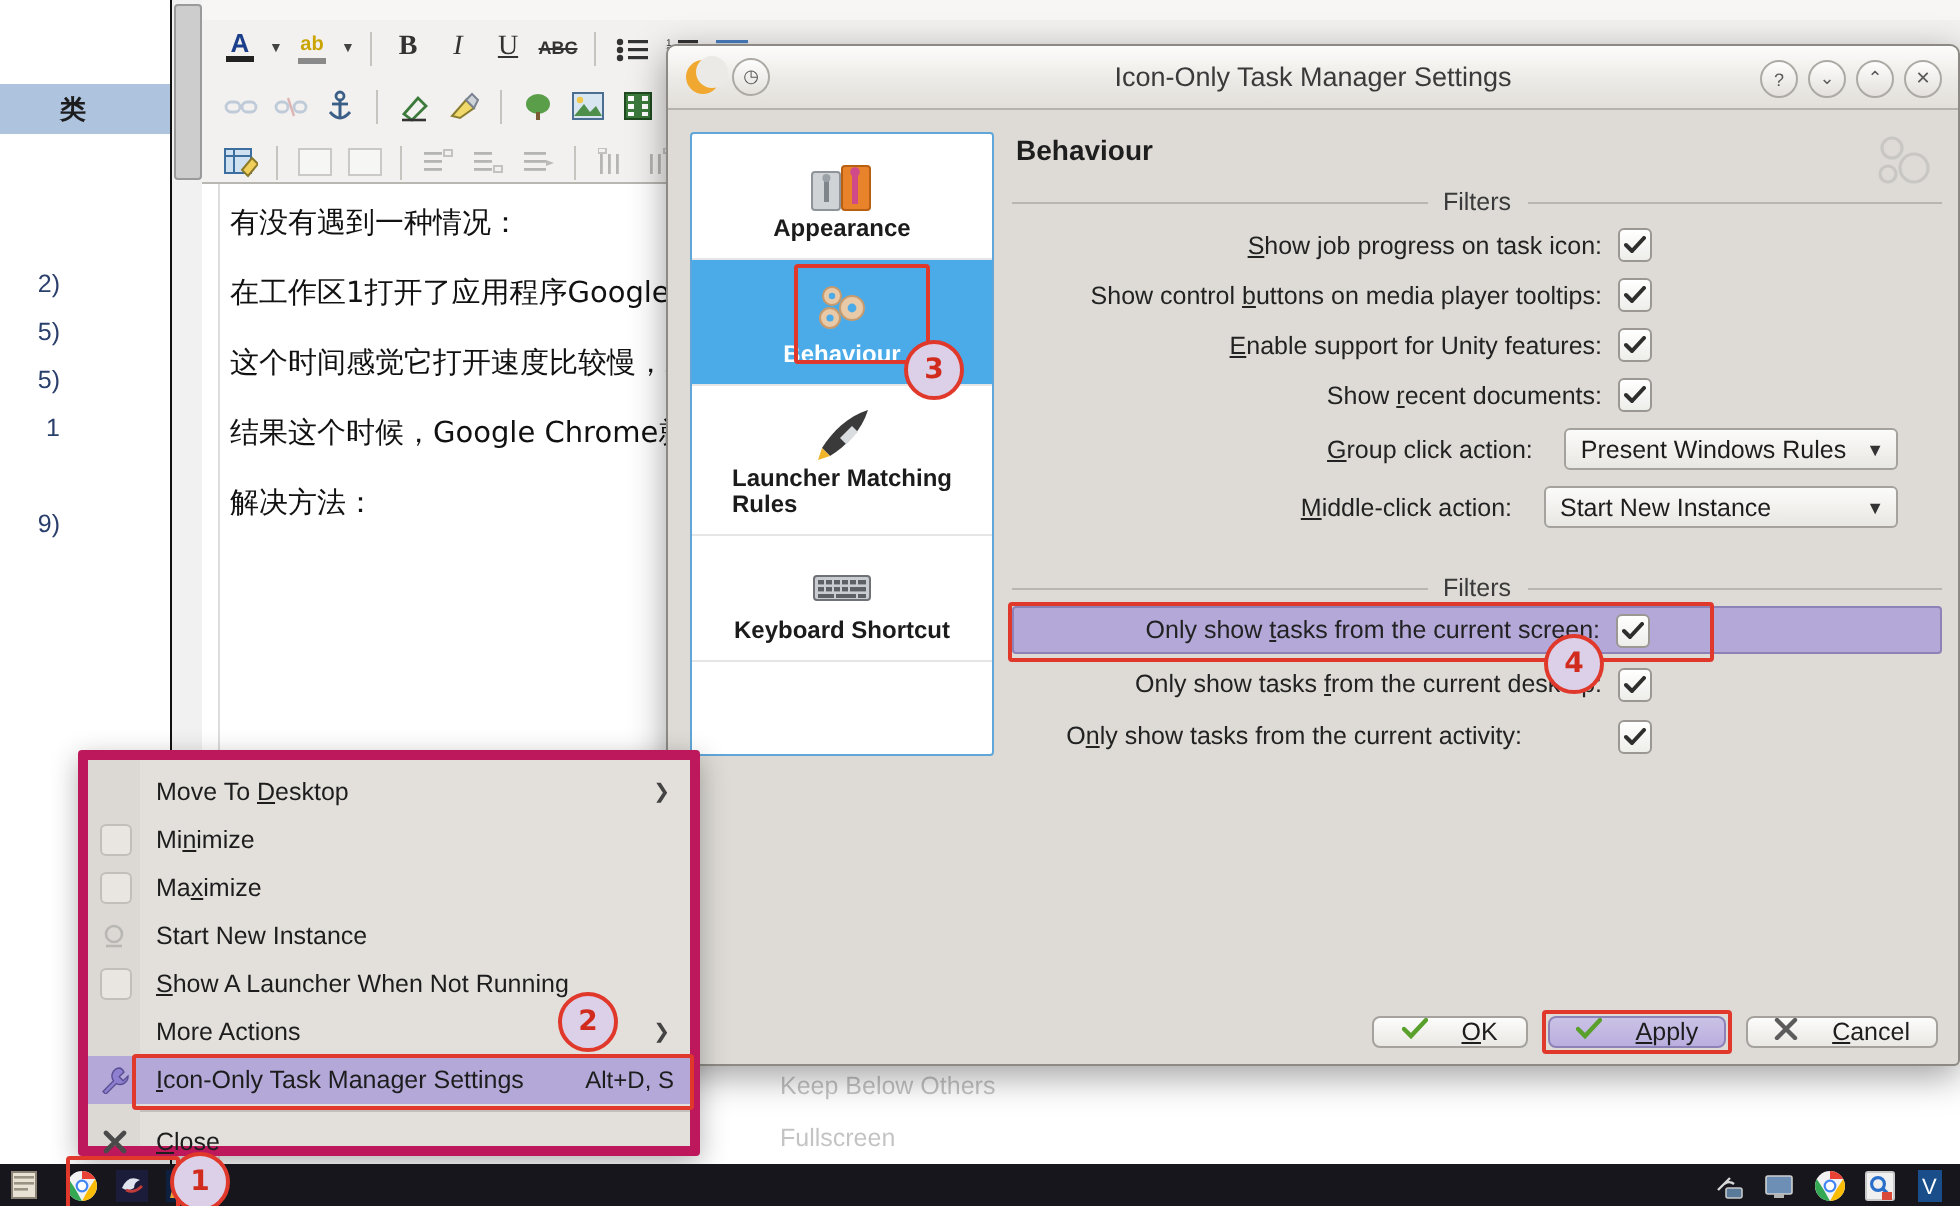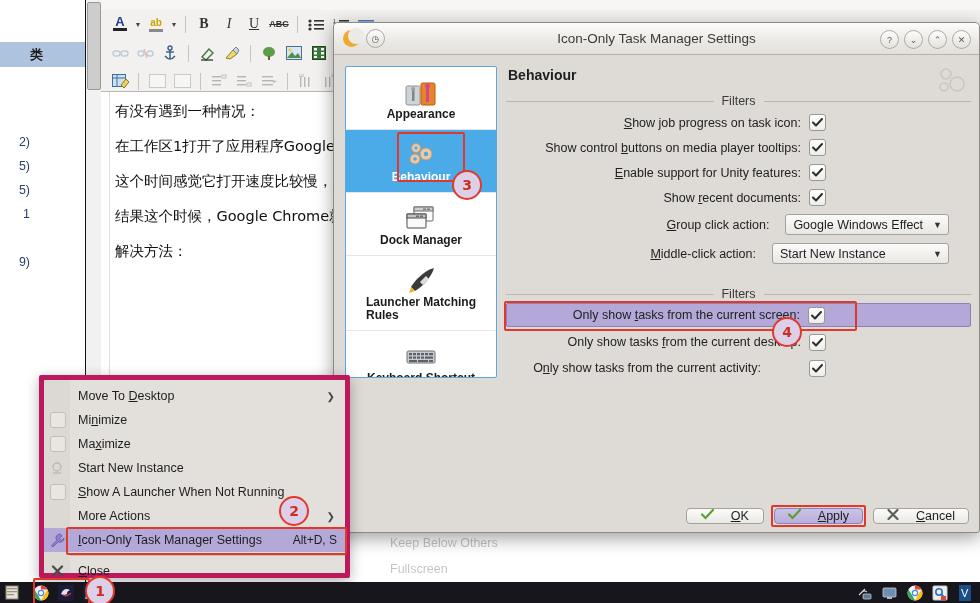--- a/index.html
+++ b/index.html
@@ -418,35 +418,20 @@
             <g fill="#4aabe8">
               <circle cx="12" cy="7" r="1.6"></circle>
                 <circle cx="22" cy="13" r="2.2"></circle>
                 <circle cx="11" cy="18" r="1.8"></circle>
             </g>
           </svg>
         </div>
         <div class="s-label">Behaviour</div>
       </div>
 
-      <div class="side-item">
-        <div class="side-ico">
-          <svg width="34" height="28">
-            <rect x="10" y="3" width="19" height="14" rx="1" fill="#fafafa" stroke="#6b6b6b"></rect>
-            <rect x="10" y="3" width="19" height="4" fill="#cfcfcf" stroke="#6b6b6b"></rect>
-            <rect x="19" y="4.5" width="3" height="1.4" fill="#777"></rect>
-              <rect x="23" y="4.5" width="3" height="1.4" fill="#777"></rect>
-            <rect x="3" y="10" width="19" height="14" rx="1" fill="#fafafa" stroke="#4a4a4a"></rect>
-            <rect x="3" y="10" width="19" height="4" fill="#c4c4c4" stroke="#4a4a4a"></rect>
-            <rect x="12" y="11.5" width="3" height="1.4" fill="#666"></rect>
-              <rect x="16" y="11.5" width="3" height="1.4" fill="#666"></rect>
-          </svg>
-        </div>
-        <div class="s-label">Dock Manager</div>
-      </div>
 
       <div class="side-item tall">
         <div class="side-ico">
           <svg width="34" height="28">
             <path d="M30 2 C20 5 12 13 7 21 L11 25 C19 20 27 12 30 2 Z" fill="#3a3a3a"></path>
             <path d="M16 16 L22 10 L25 13 L19 19 Z" fill="#d9dde0"></path>
             <path d="M7 21 L5 27 L11 25 Z" fill="#f0b429"></path>
           </svg>
         </div>
         <div class="s-label" style="white-space:pre-line;">Launcher Matching
@@ -526,21 +511,21 @@
           <div class="chk">
             <svg width="11" height="9" viewBox="0 0 11 9">
                 <path d="M1 4.5 L4 7.5 L10 1" fill="none" stroke="#2e2e2e" stroke-width="2" stroke-linecap="round" stroke-linejoin="round"></path>
               </svg>
           </div>
         </div>
 
         <div class="opt-row combo-row" style="height:29px;">
           <div class="opt-label"><u>G</u>roup click action:</div>
           <div class="combo">
-            <span class="cv">Google Windows Effect</span>
+            <span class="cv">Present Windows Rules</span>
             <span class="cc">▼</span>
           </div>
         </div>
 
         <div class="opt-row combo-row" style="height:29px;">
           <div class="opt-label"><u>M</u>iddle-click action:</div>
           <div class="combo" style="min-width:177px;">
             <span class="cv">Start New Instance</span>
             <span class="cc">▼</span>
           </div>

